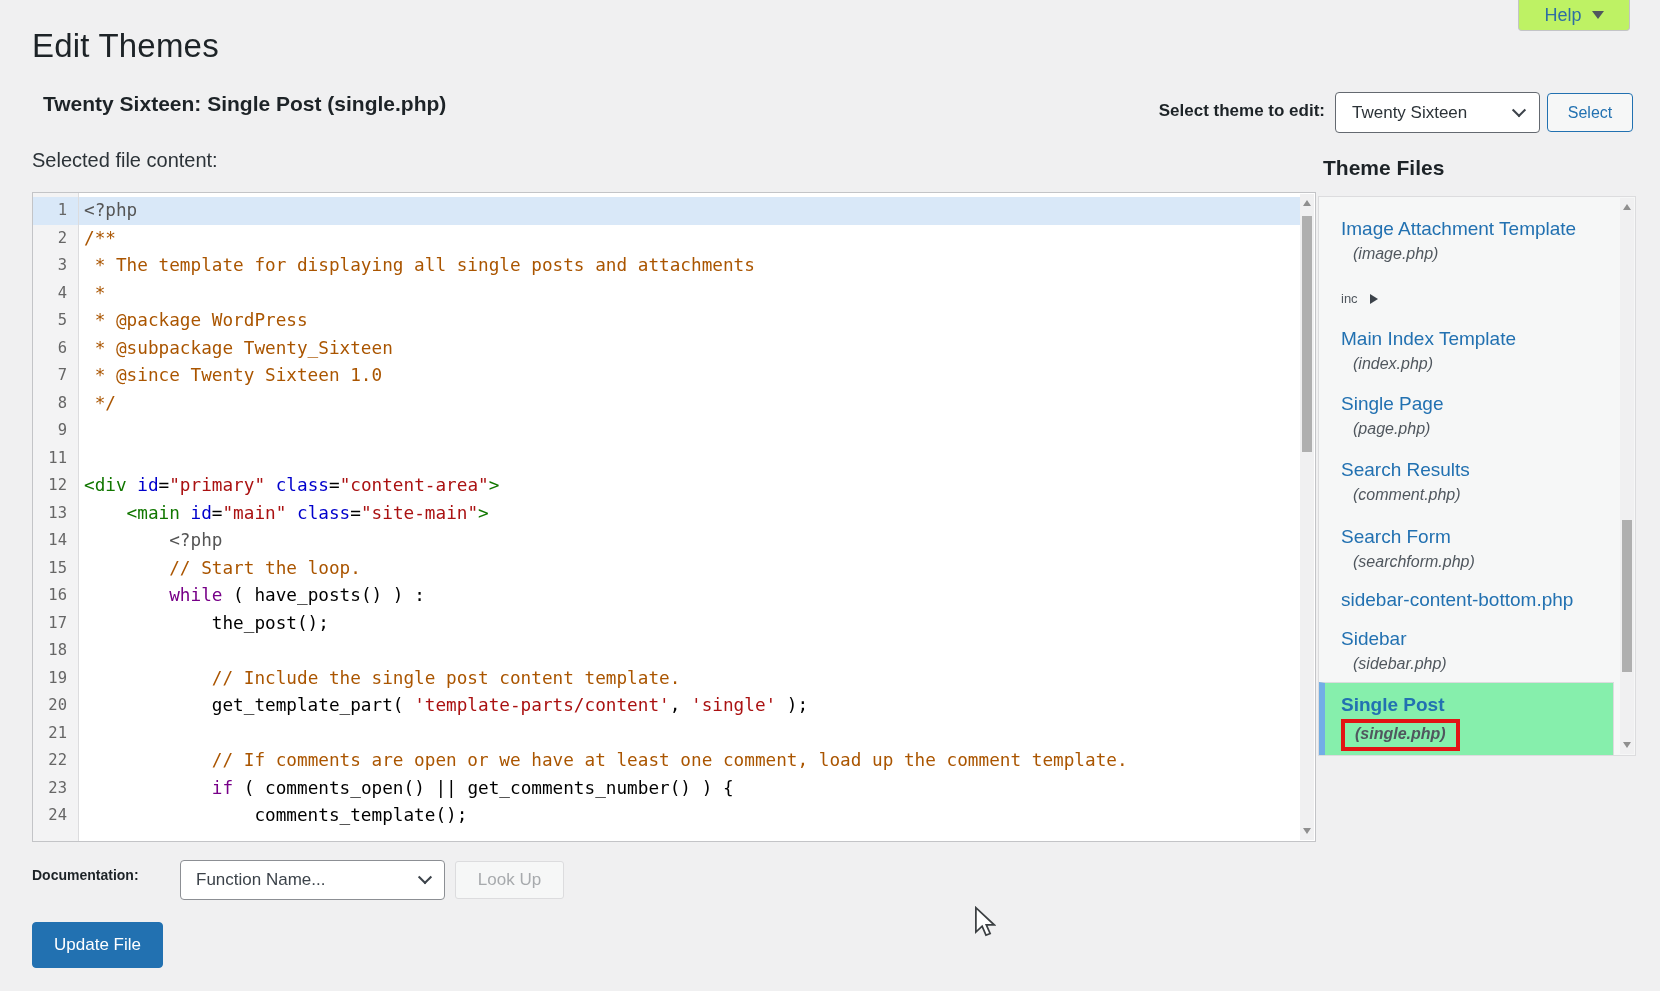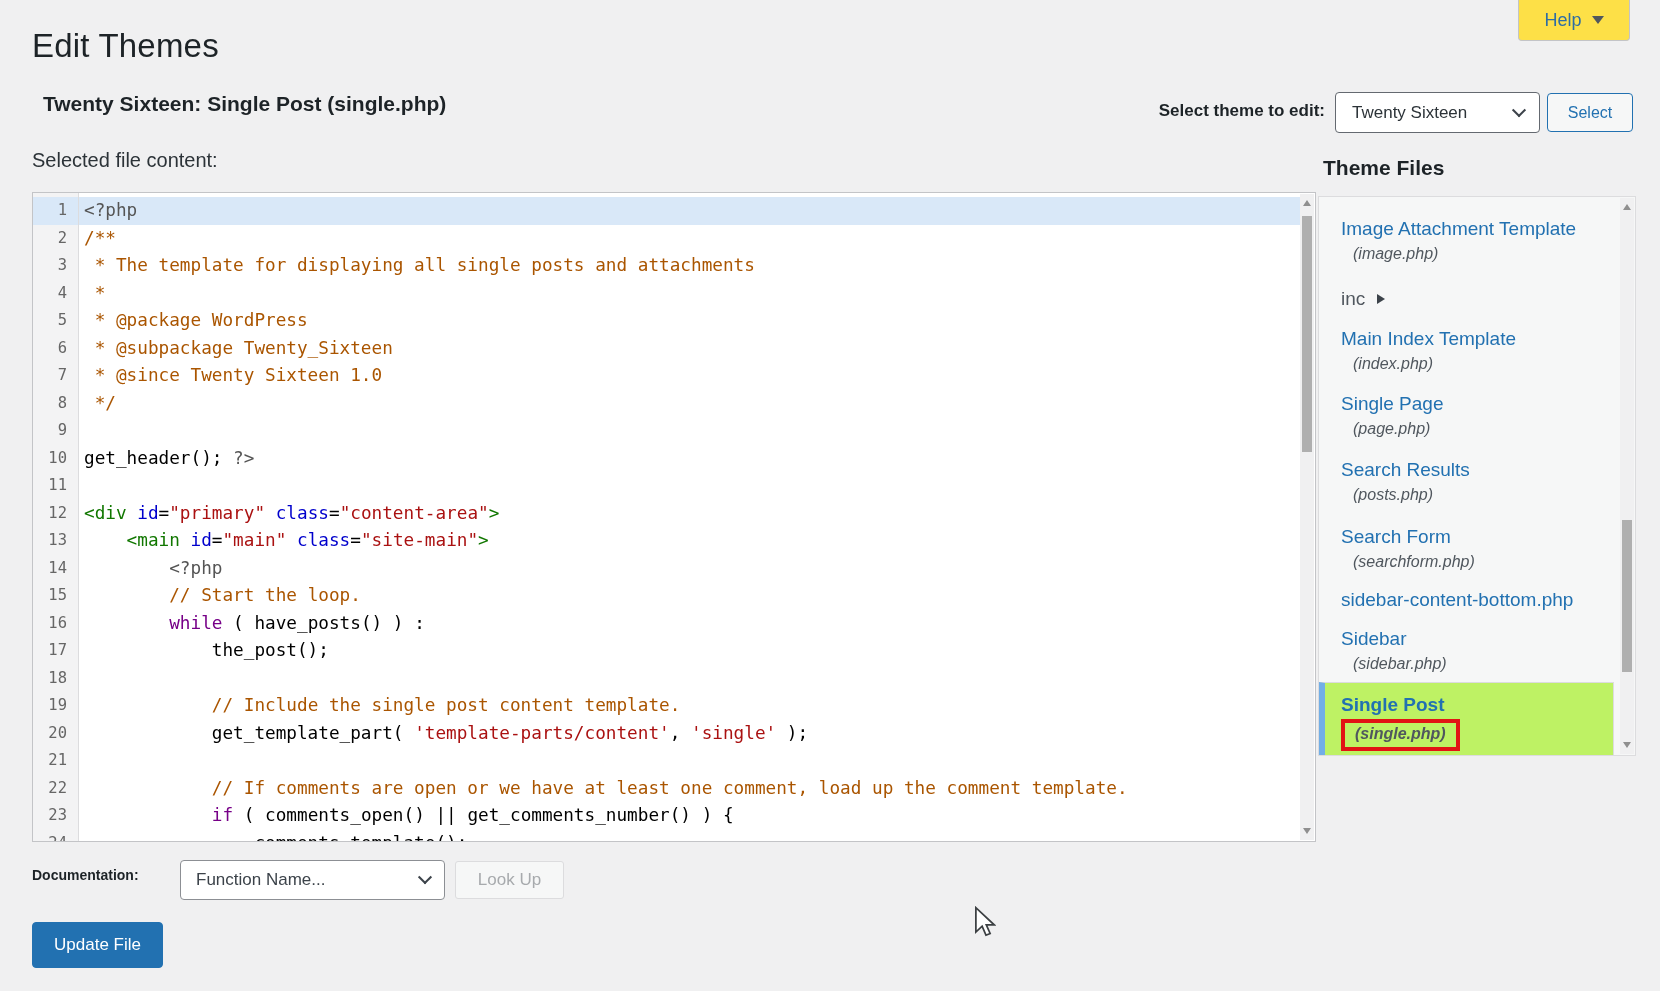--- a/index.html
+++ b/index.html
@@ -1,22 +1,22 @@
 <!DOCTYPE html>
 <html><head>
 <meta charset="utf-8">
 <style>
   * { box-sizing: border-box; margin: 0; padding: 0; }
   html,body { width:1660px; height:991px; }
   body { font-family: "Liberation Sans", sans-serif; overflow: hidden; }
   .page { position: relative; width: 1660px; height: 991px; background: #f0f0f1; }
 
   
-  .help-tab { position:absolute; left:1518px; top:0; width:112px; height:41px;
-    background:#fde047; border:1px solid #c3c4c7; border-top:none; border-radius:0 0 4px 4px;
+  .help-tab { position:absolute; left:1518px; top:0; width:112px; height:31px;
+    background:#bef264; border:1px solid #c3c4c7; border-top:none; border-radius:0 0 4px 4px;
     display:flex; align-items:center; justify-content:center; gap:10px;
     color:#2e6da4; font-size:18px; cursor:pointer; }
   .tri-down { width:0; height:0; border-left:6px solid transparent;
     border-right:6px solid transparent; border-top:8px solid #50575e; }
   h1.page-title { position:absolute; left:32px; top:27px; font-size:33px; font-weight:400;
     color:#1d2327; letter-spacing:.2px; }
   h2.file-title { position:absolute; left:43px; top:92px; font-size:21px; font-weight:700; color:#1d2327; }
   .sel-theme-label { position:absolute; right:335px; top:101px; font-size:17px;
     font-weight:600; color:#1d2327; white-space:nowrap; }
   .theme-select { position:absolute; left:1335px; top:92px; width:205px; height:41px;
@@ -57,25 +57,25 @@
   .editor-scroll .sb-thumb  { top:22px;  height:236px; }
   .sidebar-scroll .sb-thumb { top:322px; height:152px; }
 
   
   .sidebar { position:absolute; left:1318px; top:196px; width:318px; height:560px;
     background:#f6f7f7; border:1px solid #dcdcde; overflow:hidden; }
   .tf-list { position:absolute; inset:0 15px 0 0; }
   .tf-item { margin-left:22px; }
   .tf-link { display:inline-block; font-size:19px; color:#2271b1; text-decoration:none; line-height:23px; cursor:pointer; }
   .tf-file { margin:4px 0 0 12px; font-size:16px; font-style:italic; color:#50575e; line-height:20px; }
-  .tf-folder { margin-left:22px; font-size:19px; color:#50575e; line-height:23px;
+  .tf-folder { margin-left:22px; font-size:13px; color:#50575e; line-height:23px;
     display:flex; align-items:center; cursor:pointer; }
   .tri-right { width:0; height:0; border-top:5.5px solid transparent;
     border-bottom:5.5px solid transparent; border-left:8.5px solid #3c434a; margin-left:12px; }
-  .tf-item.active { margin-left:0; width:295px; background:#bef264;
+  .tf-item.active { margin-left:0; width:295px; background:#86efac;
     border:1px solid #dcdcde; border-left:6px solid #72aee6;
     padding:10px 0 6px 16px; }
   .tf-item.active .tf-link { font-weight:700; }
   .tf-item.active .tf-file { font-weight:700; margin:3px 0 0 0; }
   .red-box { display:inline-block; border:4px solid #e21414; padding:1px 10px 3px 10px; }
 
   
   .doc-label { position:absolute; left:32px; top:867px; font-size:14px; font-weight:600; color:#1d2327; }
   .doc-select { position:absolute; left:180px; top:860px; width:265px; height:40px;
     background:#fff; border:1px solid #8c8f94; border-radius:4px; display:flex;
@@ -145,24 +145,20 @@
         </div>
         <div class="code-row">
           <div class="ln">8</div>
           <div class="code"><span class="tok-comment"> */</span></div>
         </div>
         <div class="code-row">
           <div class="ln">9</div>
           <div class="code"></div>
         </div>
         <div class="code-row">
-          <div class="ln">10</div>
-          <div class="code"><span class="tok-plain">get_header(); </span><span class="tok-meta">?&gt;</span></div>
-        </div>
-        <div class="code-row">
           <div class="ln">11</div>
           <div class="code"></div>
         </div>
         <div class="code-row">
           <div class="ln">12</div>
           <div class="code"><span class="tok-tag">&lt;div</span><span class="tok-attr"> id</span><span class="tok-plain">=</span><span class="tok-string">"primary"</span><span class="tok-attr"> class</span><span class="tok-plain">=</span><span class="tok-string">"content-area"</span><span class="tok-tag">&gt;</span></div>
         </div>
         <div class="code-row">
           <div class="ln">13</div>
           <div class="code"><span class="tok-plain">    </span><span class="tok-tag">&lt;main</span><span class="tok-attr"> id</span><span class="tok-plain">=</span><span class="tok-string">"main"</span><span class="tok-attr"> class</span><span class="tok-plain">=</span><span class="tok-string">"site-main"</span><span class="tok-tag">&gt;</span></div>
@@ -221,21 +217,21 @@
 
   <div class="sidebar">
     <div class="tf-list" id="tf-list">
         <div class="tf-item" style="margin-top: 20px;"><a class="tf-link" href="#">Image Attachment Template</a><div class="tf-file">(image.php)</div></div>
         <div class="tf-folder" style="margin-top: 23px;">
           <span>inc</span>
           <span class="tri-right"></span>
         </div>
         <div class="tf-item" style="margin-top: 17px;"><a class="tf-link" href="#">Main Index Template</a><div class="tf-file">(index.php)</div></div>
         <div class="tf-item" style="margin-top: 18px;"><a class="tf-link" href="#">Single Page</a><div class="tf-file">(page.php)</div></div>
-        <div class="tf-item" style="margin-top: 19px;"><a class="tf-link" href="#">Search Results</a><div class="tf-file">(posts.php)</div></div>
+        <div class="tf-item" style="margin-top: 19px;"><a class="tf-link" href="#">Search Results</a><div class="tf-file">(comment.php)</div></div>
         <div class="tf-item" style="margin-top: 20px;"><a class="tf-link" href="#">Search Form</a><div class="tf-file">(searchform.php)</div></div>
         <div class="tf-item" style="margin-top: 16px;"><a class="tf-link" href="#">sidebar-content-bottom.php</a></div>
         <div class="tf-item" style="margin-top: 16px;"><a class="tf-link" href="#">Sidebar</a><div class="tf-file">(sidebar.php)</div></div>
         <div class="tf-item active" style="margin-top: 8px;"><a class="tf-link" href="#">Single Post</a><div class="tf-file"><span class="red-box">(single.php)</span></div></div>
         <div class="tf-folder" style="margin-top: 16px;">
           <span>template-parts</span>
           <span class="tri-right"></span>
         </div>
         <div class="tf-item" style="margin-top: 12px;"><a class="tf-link" href="#">readme.txt</a></div>
       </div>

